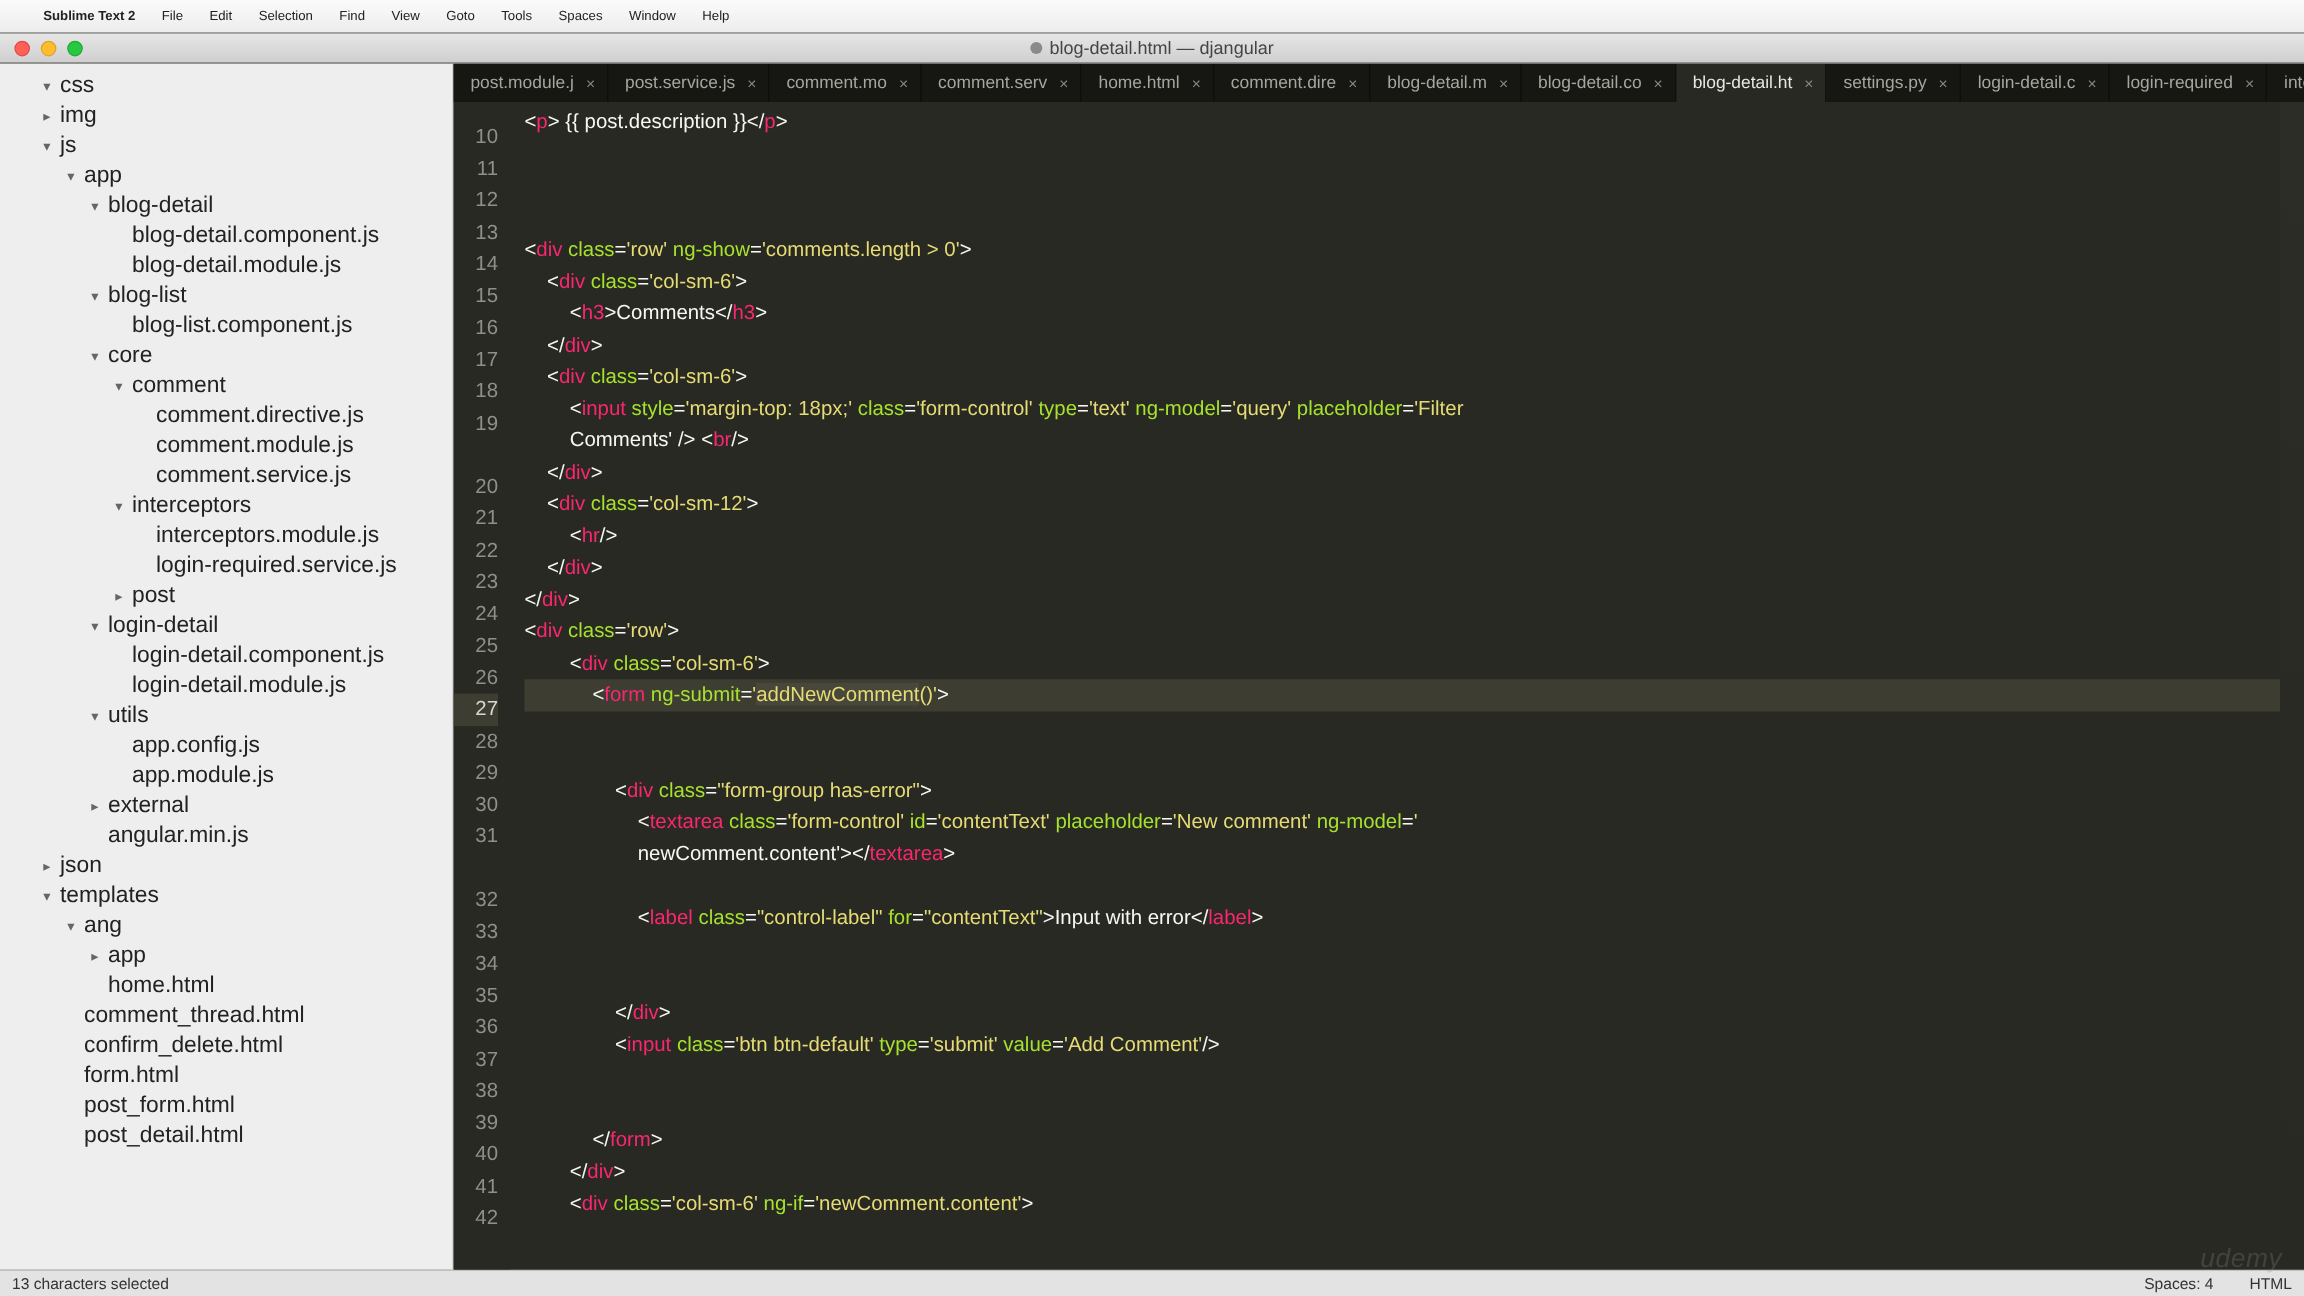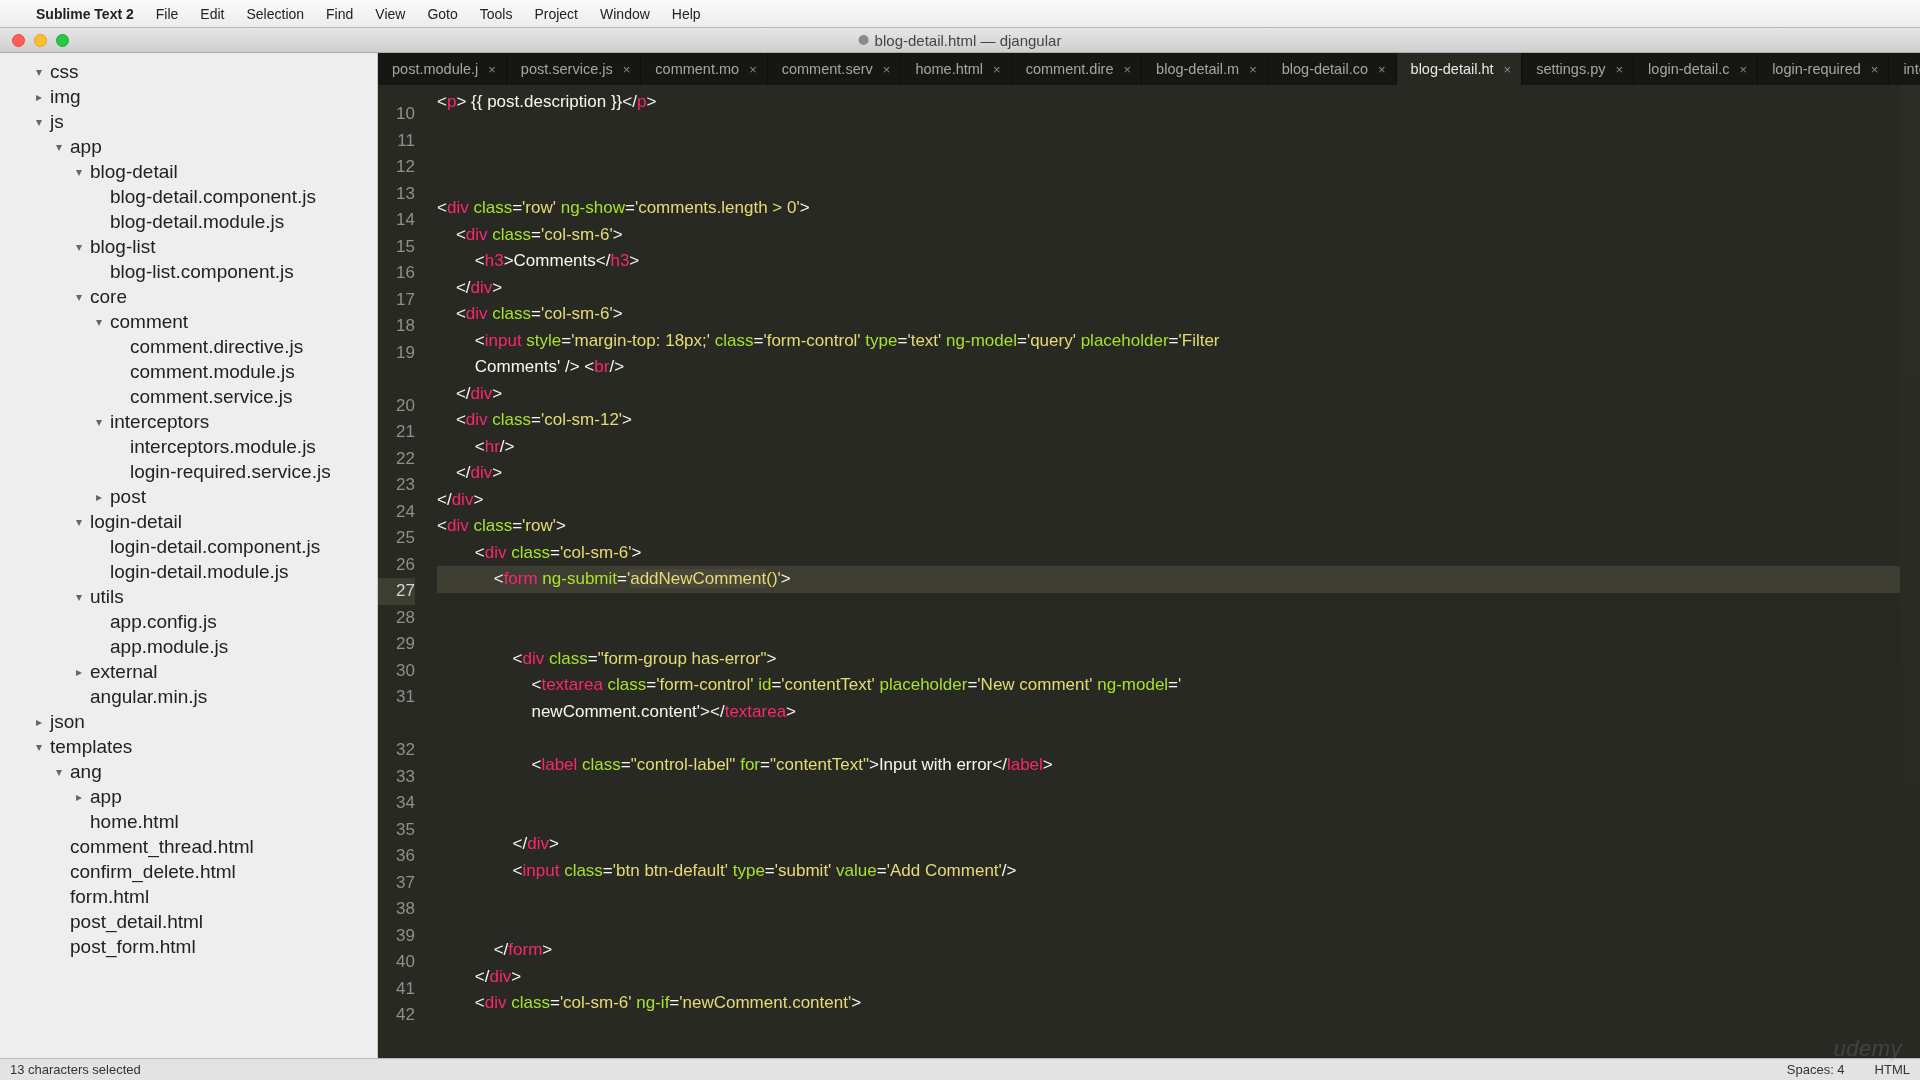--- a/index.html
+++ b/index.html
@@ -1,19 +1,19 @@
 <!DOCTYPE html>
 <html><head>
 <meta charset="utf-8">
 <style>
 * { margin: 0; padding: 0; box-sizing: border-box; font-family: -apple-system, "Helvetica Neue", Arial, sans-serif; }
 body { background: #282923; color: #f8f8f2; overflow: hidden; width: 1920px; height: 1080px; }
 
 
-.menubar { background: linear-gradient(#fbfbfb,#ececec); height: 28px; display: flex; align-items: center; padding: 0 14px; gap: 22px; font-size: 14px; color: #222; border-bottom: 1px solid #b9b9b9; }
+.menubar { background: linear-gradient(#fbfbfb,#ececec); height: 28px; display: flex; align-items: center; padding: 0 14px; gap: 22px; font-size: 11px; color: #222; border-bottom: 1px solid #b9b9b9; }
 .menubar .apple { font-size: 18px; }
 .menubar .appname { font-weight: 700; }
 .menubar .menu-item { cursor: default; }
 
 
 .titlebar { background: linear-gradient(#e6e6e6,#cfcfcf); height: 25px; display: flex; align-items: center; position: relative; border-bottom: 1px solid #aaa; }
 .traffic { display: flex; gap: 9px; padding-left: 12px; }
 .traffic span { width: 13px; height: 13px; border-radius: 50%; display: inline-block; }
 .tl-close { background: #ff5f57; border: 1px solid #e14942; }
 .tl-min { background: #ffbd2e; border: 1px solid #e0a125; }
@@ -76,21 +76,21 @@
 <div class="menubar">
   <span class="apple"></span>
   <span class="appname menu-item">Sublime Text 2</span>
   <span class="menu-item">File</span>
   <span class="menu-item">Edit</span>
   <span class="menu-item">Selection</span>
   <span class="menu-item">Find</span>
   <span class="menu-item">View</span>
   <span class="menu-item">Goto</span>
   <span class="menu-item">Tools</span>
-  <span class="menu-item">Project</span>
+  <span class="menu-item">Spaces</span>
   <span class="menu-item">Window</span>
   <span class="menu-item">Help</span>
 </div>
 
 <div class="titlebar">
   <div class="traffic">
     <span class="tl-close"></span>
     <span class="tl-min"></span>
     <span class="tl-max"></span>
   </div>
@@ -234,25 +234,25 @@
       <div class="tree-row indent-2">
         <span class="arrow"></span>
         <span class="name">confirm_delete.html</span>
       </div>
       <div class="tree-row indent-2">
         <span class="arrow"></span>
         <span class="name">form.html</span>
       </div>
       <div class="tree-row indent-2">
         <span class="arrow"></span>
+        <span class="name">post_form.html</span>
+      </div>
+      <div class="tree-row indent-2">
+        <span class="arrow"></span>
         <span class="name">post_detail.html</span>
-      </div>
-      <div class="tree-row indent-2">
-        <span class="arrow"></span>
-        <span class="name">post_form.html</span>
       </div>
     </div>
 
   <div class="editor-side">
     <div class="tabs" id="tabs">
         <div class="tab">
           <span>post.module.j</span>
           <span class="close-x">×</span>
         </div>
         <div class="tab">

